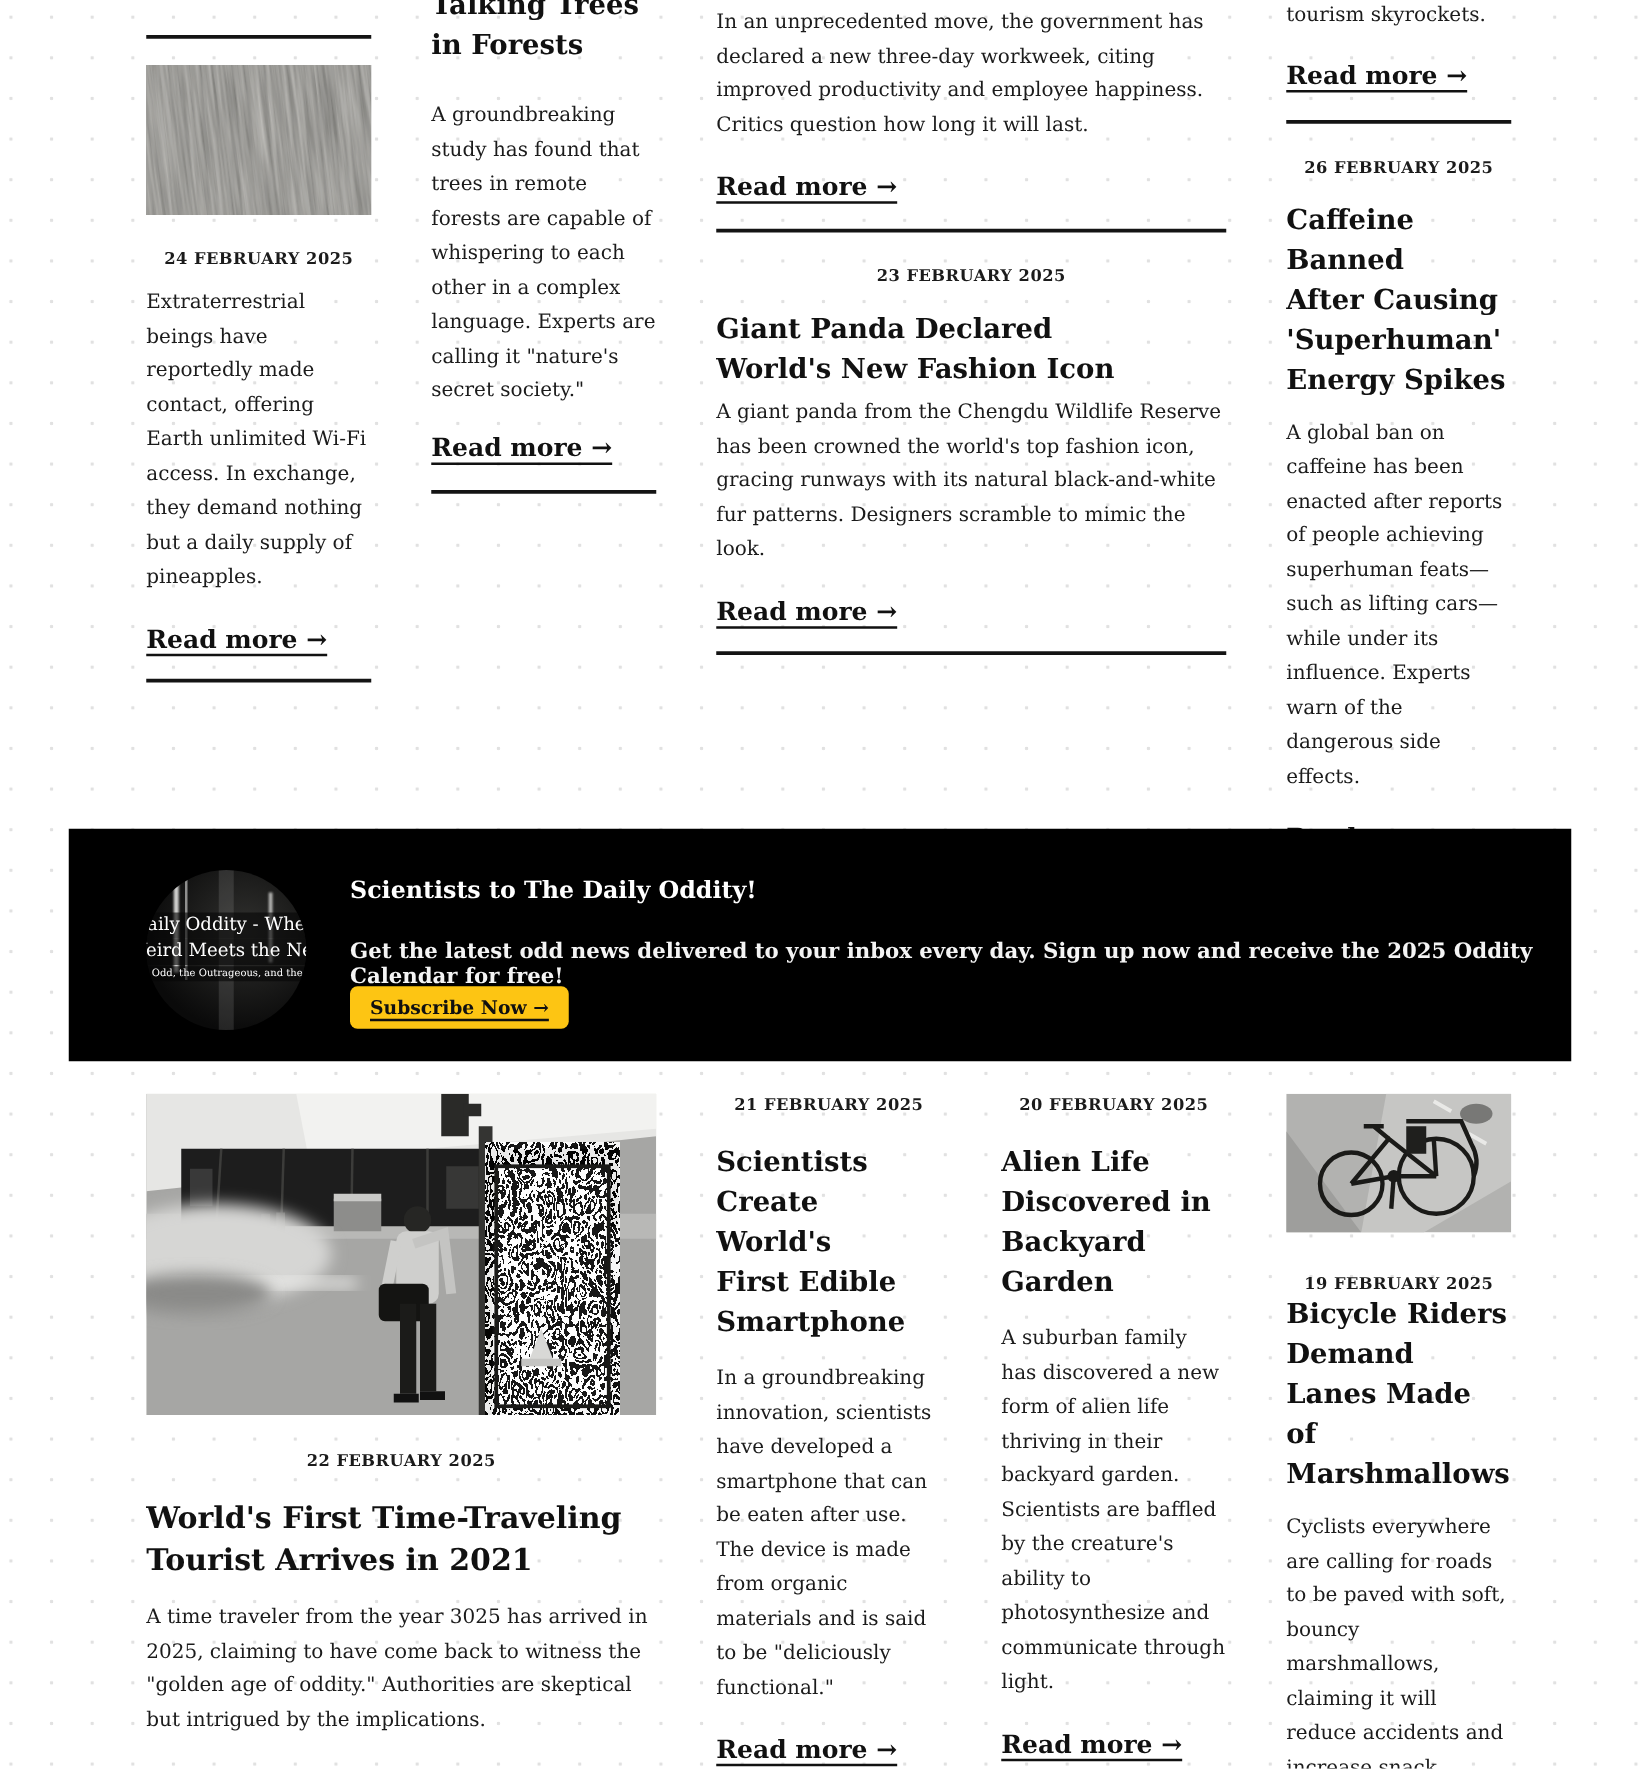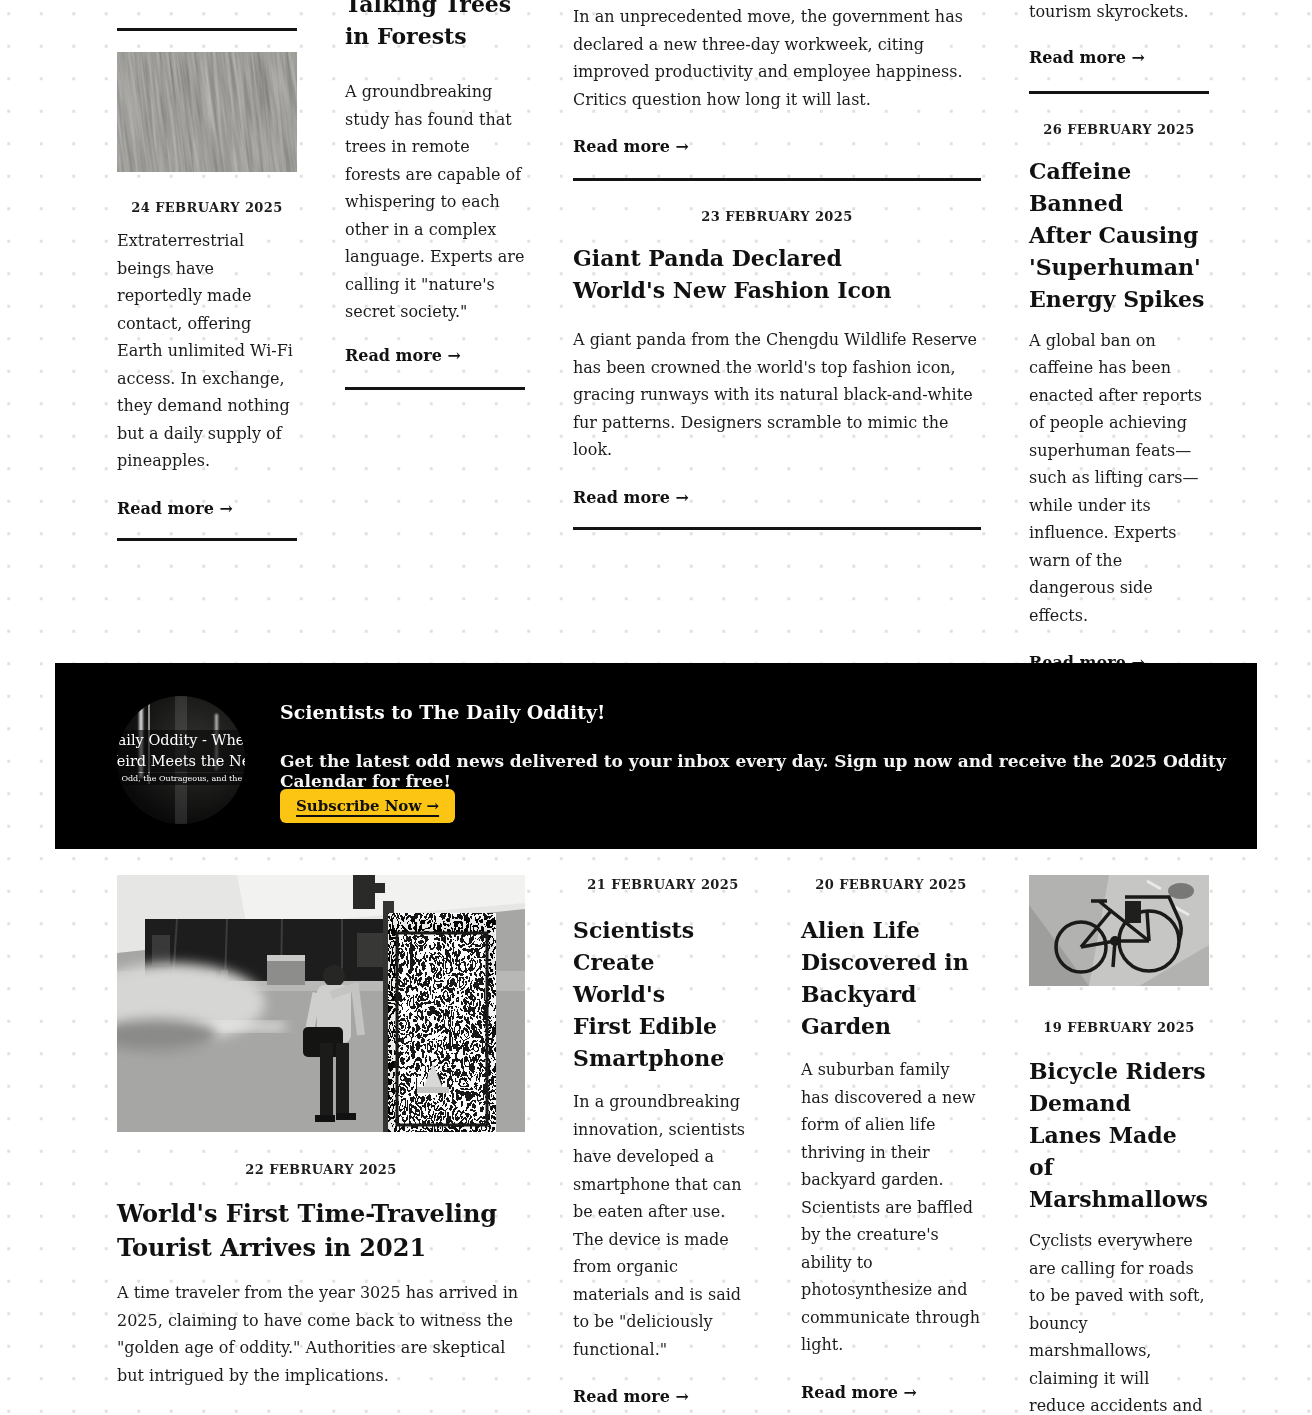--- a/index.html
+++ b/index.html
@@ -11,22 +11,22 @@
     font-family:"DejaVu Serif",serif;color:#1b1b1b;
   }
   .card{position:absolute;width:180px;}
   .card.wide{width:408px;}
   .c1{left:117px}.c2{left:345px}.c3{left:573px}.c4{left:801px}.c5{left:1029px}
   .rule{height:3px;background:#141414;}
   .date{font-size:13px;font-weight:bold;letter-spacing:.4px;text-align:center;}
   .title{font-size:22px;font-weight:bold;line-height:32px;white-space:pre-line;color:#111;}
   .title.lg{font-size:24px;line-height:34px;}
   .body{font-size:16px;line-height:27.5px;}
-  .readmore{display:inline-block;font-size:16px;font-weight:bold;color:#111;
-    text-decoration-thickness:2px;text-underline-offset:5px;cursor:pointer;}
+  .readmore{display:inline-block;font-size:20px;font-weight:bold;color:#111;
+    text-decoration:underline;text-decoration-thickness:2px;text-underline-offset:5px;cursor:pointer;}
   .photo{display:block;}
   
   .banner{position:absolute;left:55px;top:663px;width:1202px;height:186px;background:#000;color:#fff;}
   .logo{position:absolute;left:62px;top:33px;width:128px;height:128px;border-radius:50%;overflow:hidden;
     background:radial-gradient(circle at 62% 38%,#31312f,#0a0a0a 72%);}
   .logo .streak{position:absolute;background:#f2f2f0;}
   .logo-text{position:absolute;left:-14px;top:34px;width:160px;text-align:center;}
   .logo-text span{display:block;white-space:nowrap;background:rgba(6,6,6,.62);color:#fff;}
   .lt1,.lt2{font-size:14.5px;padding:2px 0 3px;}
   .lt3{font-size:8px;padding:1px 0 2px;margin-top:1px;}
@@ -76,21 +76,21 @@
     <div class="rule" style="margin-top:22px"></div>
   </div>
 
   <div class="card wide c3" style="top:3px">
     <div class="body">In an unprecedented move, the government has declared a new three-day workweek, citing improved productivity and employee happiness. Critics question how long it will last.</div>
     <a class="readmore" style="margin-top:24px">Read more →</a>
     <div class="rule" style="margin-top:22px"></div>
     <div class="date" style="margin-top:28px">23 FEBRUARY 2025</div>
     <div class="title" style="margin-top:18px">Giant Panda Declared
 World's New Fashion Icon</div>
-    <div class="body" style="margin-top:20px">A giant panda from the Chengdu Wildlife Reserve has been crowned the world's top fashion icon, gracing runways with its natural black-and-white fur patterns. Designers scramble to mimic the look.</div>
+    <div class="body" style="margin-top:4px">A giant panda from the Chengdu Wildlife Reserve has been crowned the world's top fashion icon, gracing runways with its natural black-and-white fur patterns. Designers scramble to mimic the look.</div>
     <a class="readmore" style="margin-top:24px">Read more →</a>
     <div class="rule" style="margin-top:20px"></div>
   </div>
 
   <div class="card c5" style="top:-2px">
     <div class="body">tourism skyrockets.</div>
     <a class="readmore" style="margin-top:22px">Read more →</a>
     <div class="rule" style="margin-top:24px"></div>
     <div class="date" style="margin-top:28px">26 FEBRUARY 2025</div>
     <div class="title" style="margin-top:18px">Caffeine Banned
@@ -229,20 +229,20 @@
         <path d="M52,72 L86,66 L120,66"></path>
         <path d="M82,36 L70,26 M62,26 L78,26"></path>
         <path d="M118,36 L120,66"></path>
         <path d="M96,22 L140,22 L148,40 A30 30 0 0 1 150,66"></path>
         <path d="M86,66 L84,92"></path>
       </g>
       <rect x="96" y="26" width="16" height="22" fill="#1f1f1d"></rect>
       <circle cx="86" cy="66" r="5" fill="#1a1a18"></circle>
     </svg>
     <div class="date" style="margin-top:34px">19 FEBRUARY 2025</div>
-    <div class="title" style="margin-top:20px">Bicycle Riders
+    <div class="title" style="">Bicycle Riders
 Demand
 Lanes Made
 of Marshmallows</div>
     <div class="body" style="margin-top:12px">Cyclists everywhere are calling for roads to be paved with soft, bouncy marshmallows, claiming it will reduce accidents and increase snack</div>
   </div>
 
 </div>
 
 </body></html>

